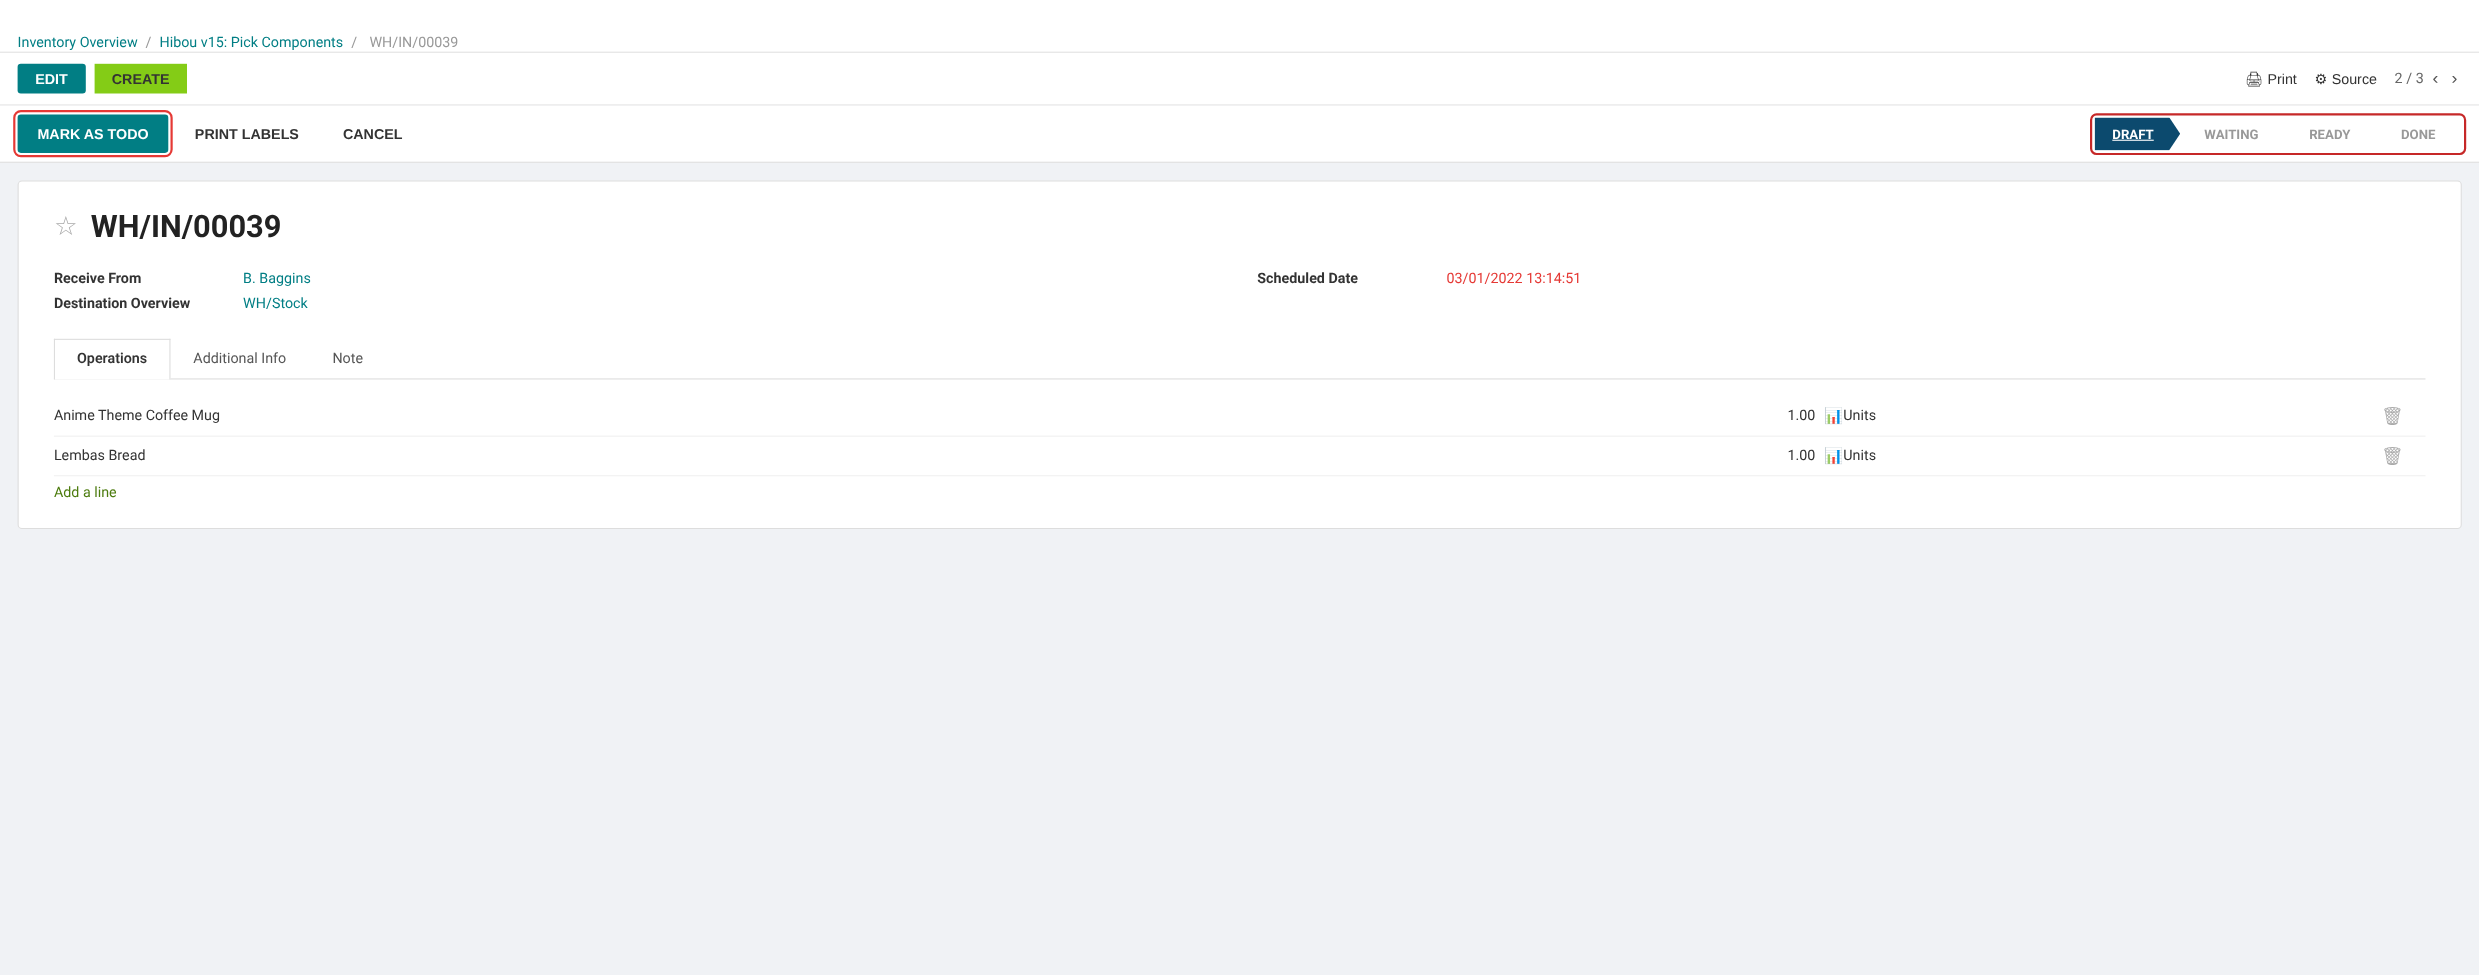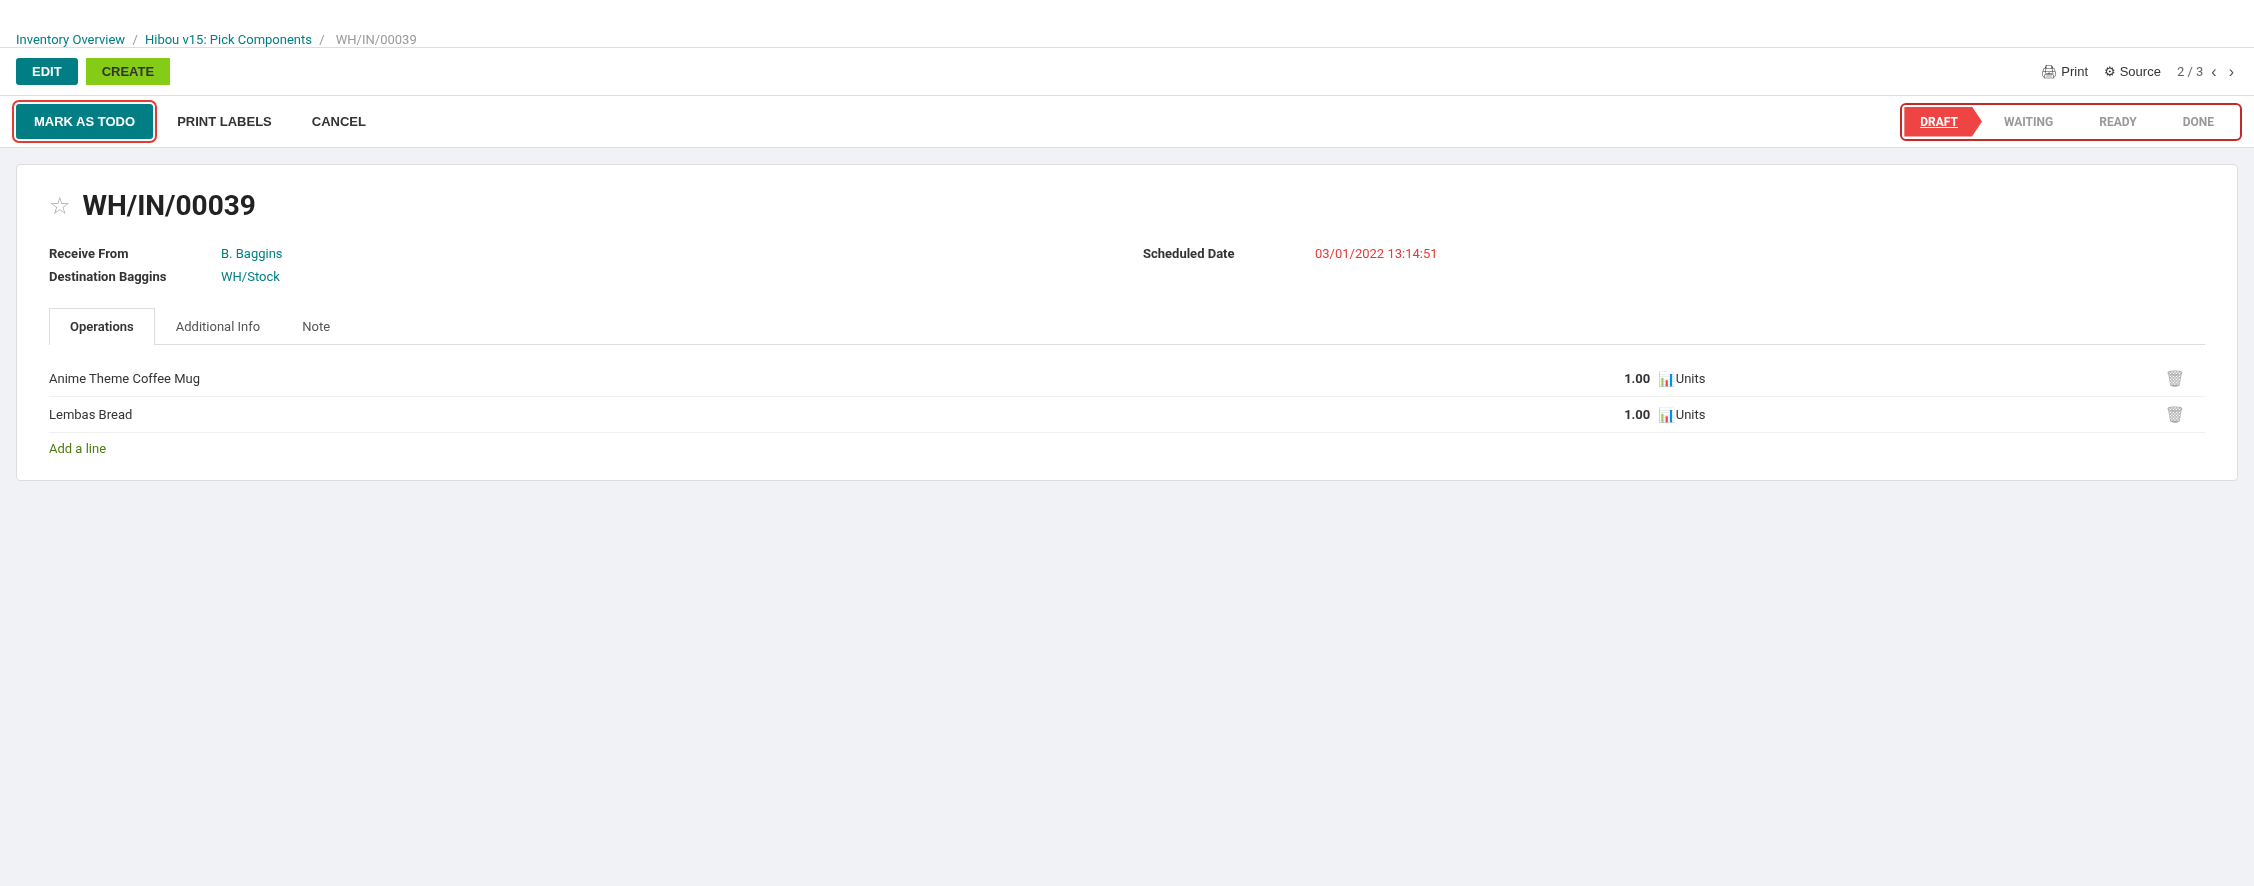--- a/index.html
+++ b/index.html
@@ -41,31 +41,31 @@
 
     .tabs { display: flex; border-bottom: 1px solid #ddd; margin-bottom: 16px; gap: 0; }
     .tab { padding: 10px 20px; font-size: 13px; cursor: pointer; border: 1px solid transparent; border-bottom: none; color: #555; }
     .tab.active { border-color: #ddd; border-bottom-color: #fff; background: #fff; color: #333; font-weight: 600; margin-bottom: -1px; }
 
     .table-header { display: grid; grid-template-columns: 2fr 2fr 1.2fr 1.5fr 60px; padding: 8px 0; border-bottom: 2px solid #ddd; }
     .table-header-cell { font-weight: 700; font-size: 13px; color: #333; }
     .table-header-cell.right { text-align: right; }
     .table-row { display: grid; grid-template-columns: 2fr 2fr 1.2fr 1.5fr 60px; padding: 8px 0; border-bottom: 1px solid #f0f0f0; align-items: center; }
     .table-cell { font-size: 13px; color: #333; }
-    .table-cell.demand { display: flex; align-items: center; gap: 8px; justify-content: flex-end; font-weight: bold; }
+    .table-cell.demand { display: flex; align-items: center; gap: 8px; justify-content: flex-end; }
     .demand-icon { color: #017e84; font-size: 14px; }
     .delete-icon { color: #aaa; cursor: pointer; font-size: 16px; text-align: center; }
     .add-line { color: #4d7c0f; font-size: 13px; cursor: pointer; margin-top: 8px; }
     .col-menu { color: #555; cursor: pointer; text-align: right; }
 
     
     .steps-container { display: flex; align-items: stretch; outline: 2px solid #c62828; outline-offset: 2px; border-radius: 2px; overflow: visible; }
     .step { display: flex; align-items: center; padding: 8px 24px 8px 20px; font-size: 12px; font-weight: 700; background: #fff; color: #999; position: relative; clip-path: polygon(0 0, calc(100% - 10px) 0, 100% 50%, calc(100% - 10px) 100%, 0 100%, 10px 50%); margin-right: 2px; }
     .step:first-child { clip-path: polygon(0 0, calc(100% - 10px) 0, 100% 50%, calc(100% - 10px) 100%, 0 100%); padding-left: 16px; }
-    .step.active { background: #ef4444; color: #fff; text-decoration: underline; }
+    .step.active { background: #0c4a6e; color: #fff; text-decoration: underline; }
   </style>
 </head>
 <body>
 
 <div class="top-bar">
   <span class="breadcrumb">
     <a>Inventory Overview</a>
     <span> / </span>
     <a>Hibou v15: Pick Components</a>
     <span> / </span>
@@ -117,21 +117,21 @@
       <h1 class="record-title">WH/IN/00039</h1>
     </div>
 
     <div class="fields-grid">
       <div>
         <div class="field-row">
           <span class="field-label">Receive From</span>
           <span class="field-value">B. Baggins</span>
         </div>
         <div class="field-row" style="margin-top:8px">
-          <span class="field-label">Destination Baggins</span>
+          <span class="field-label">Destination Overview</span>
           <span class="field-value">WH/Stock</span>
         </div>
       </div>
       <div>
         <div class="field-row">
           <span class="field-label">Scheduled Date</span>
           <span class="field-value red">03/01/2022 13:14:51</span>
         </div>
       </div>
     </div>

